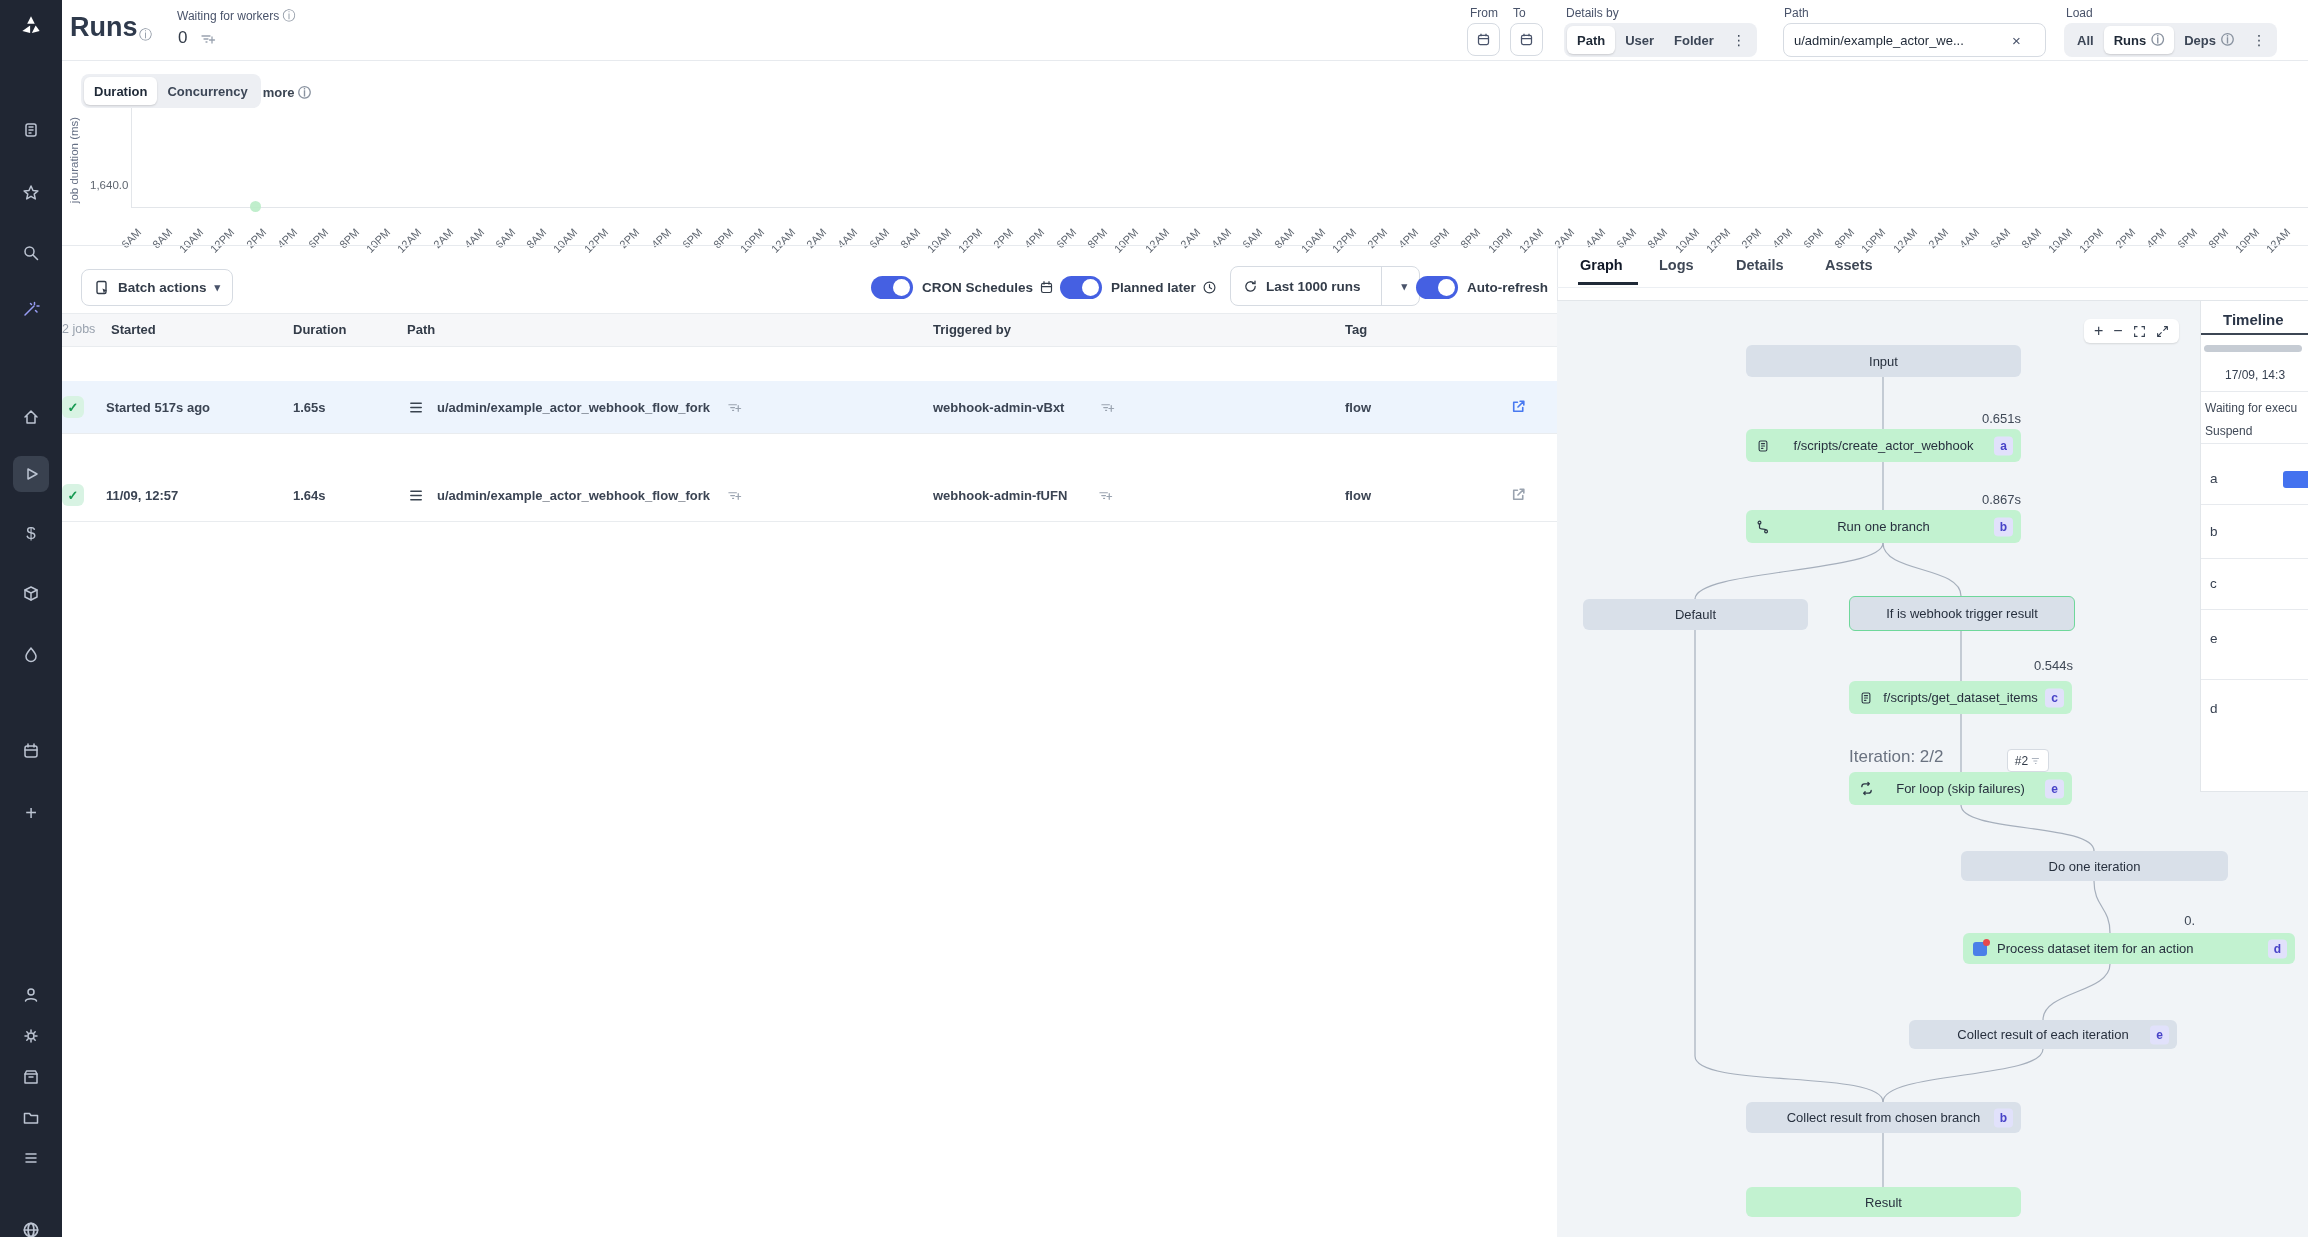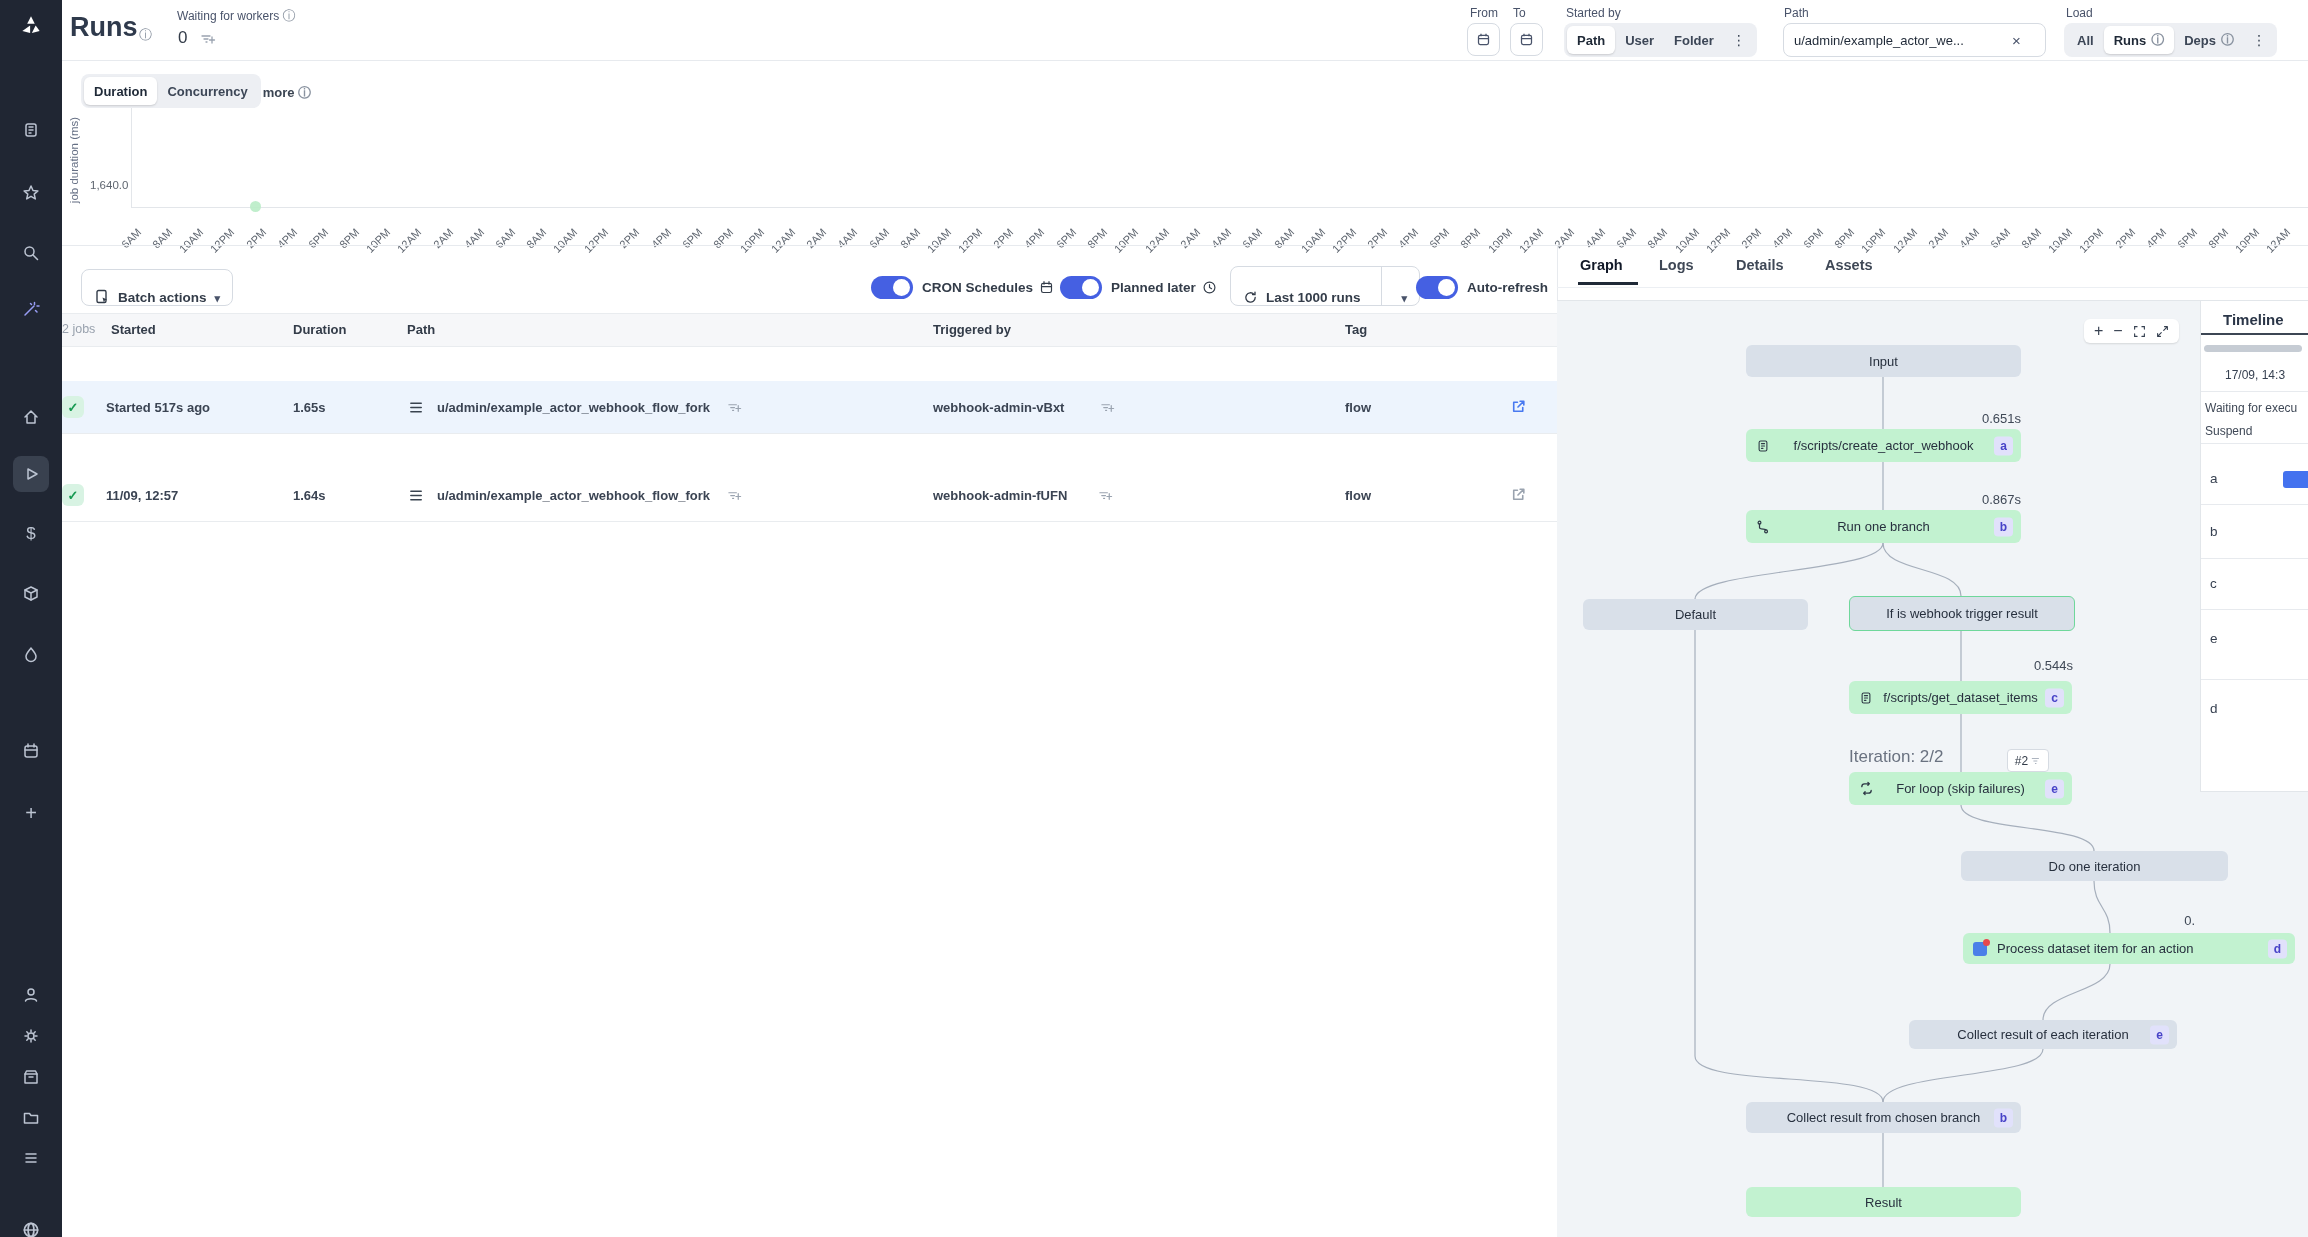--- a/index.html
+++ b/index.html
@@ -21,21 +21,21 @@
   .seg .pill.sel{background:#fff;box-shadow:0 1px 2px rgba(0,0,0,.15);color:#1f2937;}
   .seg .kebab{padding:0 8px;color:#3c4656;font-size:14px;}
   .textinput{position:absolute;height:32px;background:#fff;border:1px solid #d6dbe2;border-radius:8px;display:flex;align-items:center;padding:0 8px;gap:6px;}
   .textinput input{border:none;outline:none;font-size:13px;color:#1f2937;font-family:"Liberation Sans",sans-serif;width:210px;background:transparent;}
   .hline{position:absolute;height:1px;background:#e7eaee;}
   .vline{position:absolute;width:1px;background:#e7eaee;}
   
   .xtick{position:absolute;width:60px;text-align:right;font-size:11px;color:#5f6670;transform:rotate(-45deg);transform-origin:100% 0;}
   .dot{position:absolute;width:11px;height:11px;border-radius:50%;background:#b9ecc6;opacity:.9;}
   
-  .btn{position:absolute;background:#fff;border:1px solid #d6dbe2;border-radius:8px;display:flex;align-items:flex-end;gap:8px;padding:0 12px;font-size:13.5px;font-weight:600;color:#333c49;}
+  .btn{position:absolute;background:#fff;border:1px solid #d6dbe2;border-radius:8px;display:flex;align-items:center;gap:8px;padding:0 12px;font-size:13.5px;font-weight:600;color:#333c49;}
   .toggle{position:absolute;width:42px;height:23px;border-radius:12px;background:#4560e2;}
   .toggle::after{content:"";position:absolute;right:3px;top:3px;width:17px;height:17px;border-radius:50%;background:#fff;}
   .tlabel{position:absolute;font-size:13.5px;font-weight:600;color:#333c49;display:flex;align-items:center;gap:6px;white-space:nowrap;}
   .tlabel svg{stroke:#333c49;fill:none;stroke-width:1.4;stroke-linecap:round;}
   
   .th{position:absolute;font-size:13px;font-weight:700;color:#333c49;}
   .cell{position:absolute;font-size:13px;color:#3b4453;white-space:nowrap;font-weight:bold;}
   .gdate{margin-left:0px;font-size:13.5px;font-weight:700;color:#15202e;padding-left:0;}
   .checkbadge{position:absolute;width:22px;height:22px;background:#d8f3e3;border-radius:6px;color:#189a52;font-size:13px;font-weight:700;display:flex;align-items:center;justify-content:center;}
   .funnel{stroke:#9aa3b0;fill:none;stroke-width:1.3;stroke-linecap:round;}
@@ -189,21 +189,21 @@
         <path d="M3 8h12M6 2v3M12 2v3"></path>
       </svg>
   </div>
   <div class="iconbtn" style="left:1510px;top:23px">
     <svg width="15" height="15" viewBox="0 0 18 18" style="stroke:#49536a;fill:none;stroke-width:1.5">
         <rect x="3" y="4" width="12" height="11" rx="2"></rect>
         <path d="M3 8h12M6 2v3M12 2v3"></path>
       </svg>
   </div>
 
-  <div class="abs lbl" style="left:1566px;top:6px">Started by</div>
+  <div class="abs lbl" style="left:1566px;top:6px">Details by</div>
   <div class="seg" style="left:1564px;top:23px">
     <div class="pill sel">
         <span>Path</span>
       </div>
     <div class="pill">
         <span>User</span>
       </div>
     <div class="pill">
         <span>Folder</span>
       </div>

